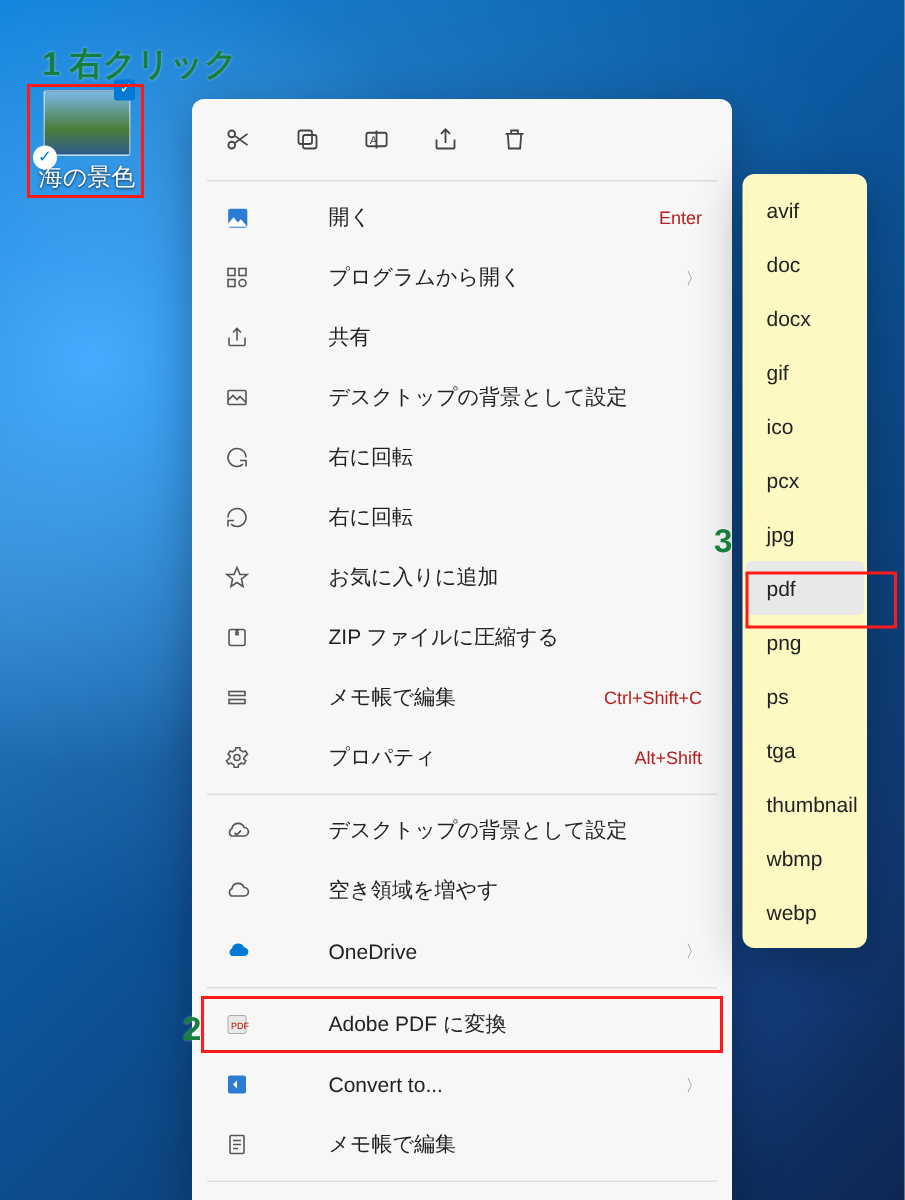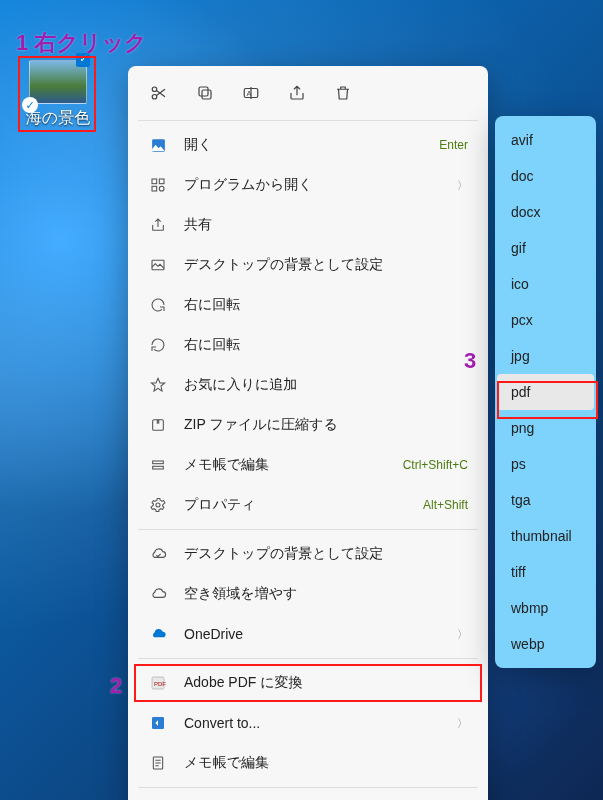--- a/index.html
+++ b/index.html
@@ -22,25 +22,26 @@
 .wallpaper::before {
   content: "";
   position: absolute;
   inset: 0;
   background:
     radial-gradient(ellipse 800px 400px at -100px 400px, rgba(255,255,255,0.15) 0%, transparent 60%),
     radial-gradient(ellipse 600px 300px at 200px 100px, rgba(255,255,255,0.1) 0%, transparent 60%);
 }
 .anno-label {
   position: absolute;
-  color: #a21caf;
+  color: #15803d;
   font-weight: bold;
   font-size: 22px;
   text-shadow: 0 0 2px rgba(255,255,255,0.5);
   z-index: 100;
+  margin-left: 12px;
 }
 .anno-box {
   position: absolute;
   border: 2px solid #ff1a1a;
   z-index: 99;
   pointer-events: none;
 }
 .desktop-icon {
   position: absolute;
   left: 24px;
@@ -111,50 +112,51 @@
   cursor: pointer;
 }
 .menu-item {
   display: flex;
   align-items: center;
   padding: 10px 14px;
   border-radius: 4px;
   cursor: pointer;
   color: #222;
   position: relative;
+  gap: 35px;
 }
 .menu-item .ico {
   width: 20px; height: 20px;
   margin-right: 16px;
   display: flex;
   align-items: center;
   justify-content: center;
   color: #555;
 }
 .menu-item .hint {
   margin-left: auto;
-  color: #4d7c0f;
+  color: #b91c1c;
   font-size: 12px;
 }
 .menu-item .chev {
   margin-left: auto;
   color: #888;
   font-size: 11px;
 }
 .divider {
   height: 1px;
   background: #ddd;
   margin: 4px 4px;
 }
 .submenu {
   position: absolute;
   left: 495px;
   top: 116px;
-  width: 101px;
-  background: #7dd3fc;
+  width: 83px;
+  background: #fef9c3;
   border-radius: 8px;
   box-shadow: 0 8px 32px rgba(0,0,0,0.3);
   padding: 6px 2px;
 }
 .sub-item {
   padding: 10px 14px;
   cursor: pointer;
   border-radius: 4px;
   color: #222;
 }
@@ -383,19 +385,18 @@
   <div class="sub-item">docx</div>
   <div class="sub-item">gif</div>
   <div class="sub-item">ico</div>
   <div class="sub-item">pcx</div>
   <div class="sub-item">jpg</div>
   <div class="sub-item sel">pdf</div>
   <div class="sub-item">png</div>
   <div class="sub-item">ps</div>
   <div class="sub-item">tga</div>
   <div class="sub-item">thumbnail</div>
-  <div class="sub-item">tiff</div>
   <div class="sub-item">wbmp</div>
   <div class="sub-item">webp</div>
 </div>
 
 <div class="anno-label marker-3">3</div>
 <div class="anno-box" style="left:497px;top:381px;width:101px;height:38px;"></div>
 
 </body></html>

